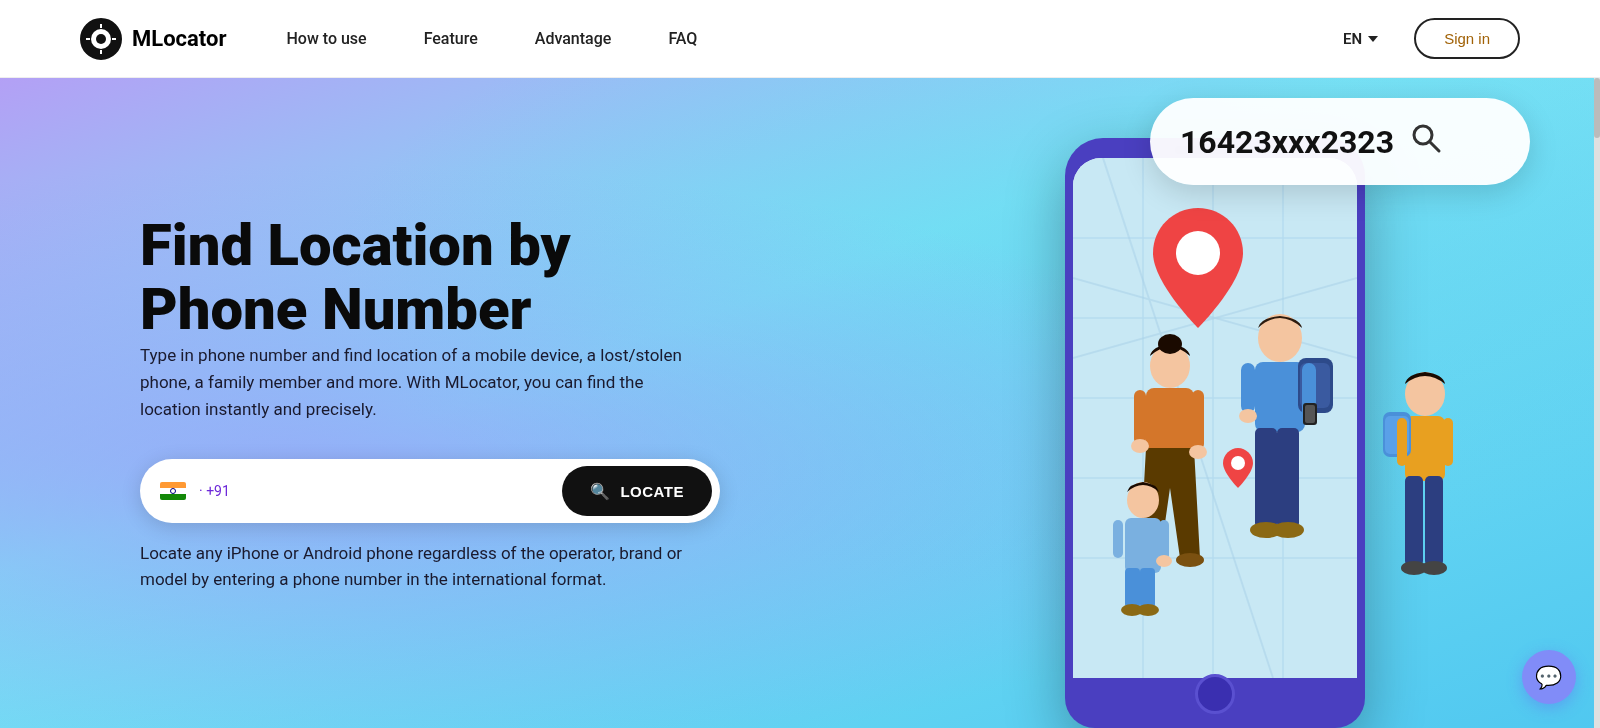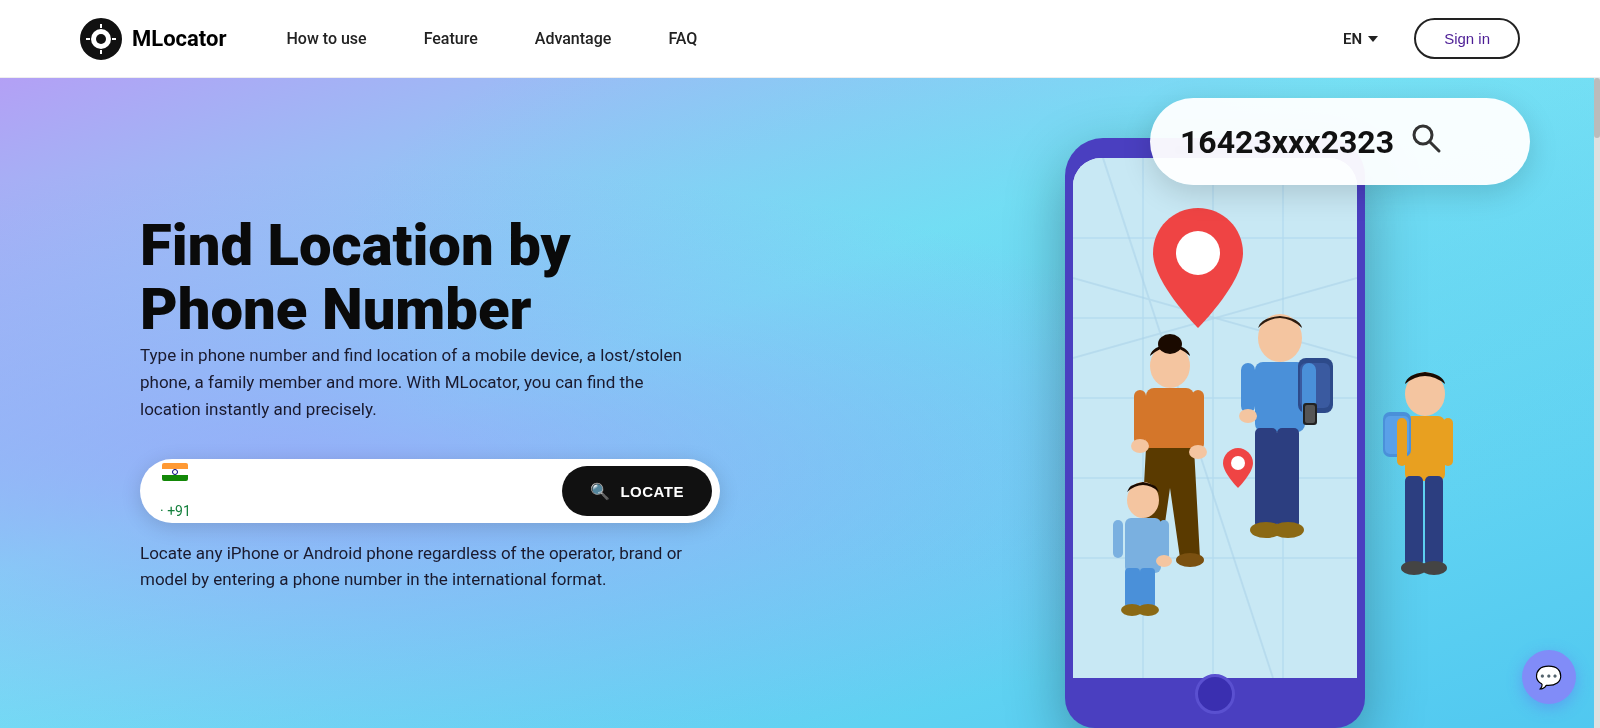--- a/index.html
+++ b/index.html
@@ -65,21 +65,21 @@
       margin-left: 2px;
     }
     .signin-btn {
       padding: 10px 28px;
       border: 2px solid #222;
       border-radius: 50px;
       background: transparent;
       font-size: 15px;
       font-weight: 500;
       cursor: pointer;
-      color: #4c1d95;
+      color: #a16207;
     }
 
     
     .hero {
       width: 1600px;
       height: 650px;
       background: linear-gradient(135deg, #a78bfa 0%, #60d0f0 40%, #7dd3fc 70%, #38bdf8 100%);
       position: relative;
       overflow: hidden;
       display: flex;
@@ -121,26 +121,25 @@
       border-radius: 50px;
       width: 580px;
       height: 64px;
       padding: 0 8px 0 20px;
       box-shadow: 0 4px 20px rgba(0,0,0,0.15);
       margin-bottom: 18px;
     }
     .flag-area {
       display: flex;
       align-items: center;
-      gap: 22px;
+      gap: 13px;
       margin-right: 8px;
       font-size: 14px;
-      color: #15803d;
+      color: #6d28d9;
       white-space: nowrap;
-      flex-direction: column;
     }
     .india-flag {
       width: 26px;
       height: 18px;
       border-radius: 2px;
       overflow: hidden;
       display: flex;
       flex-direction: column;
     }
     .flag-top { background: #FF9933; flex: 1; }

